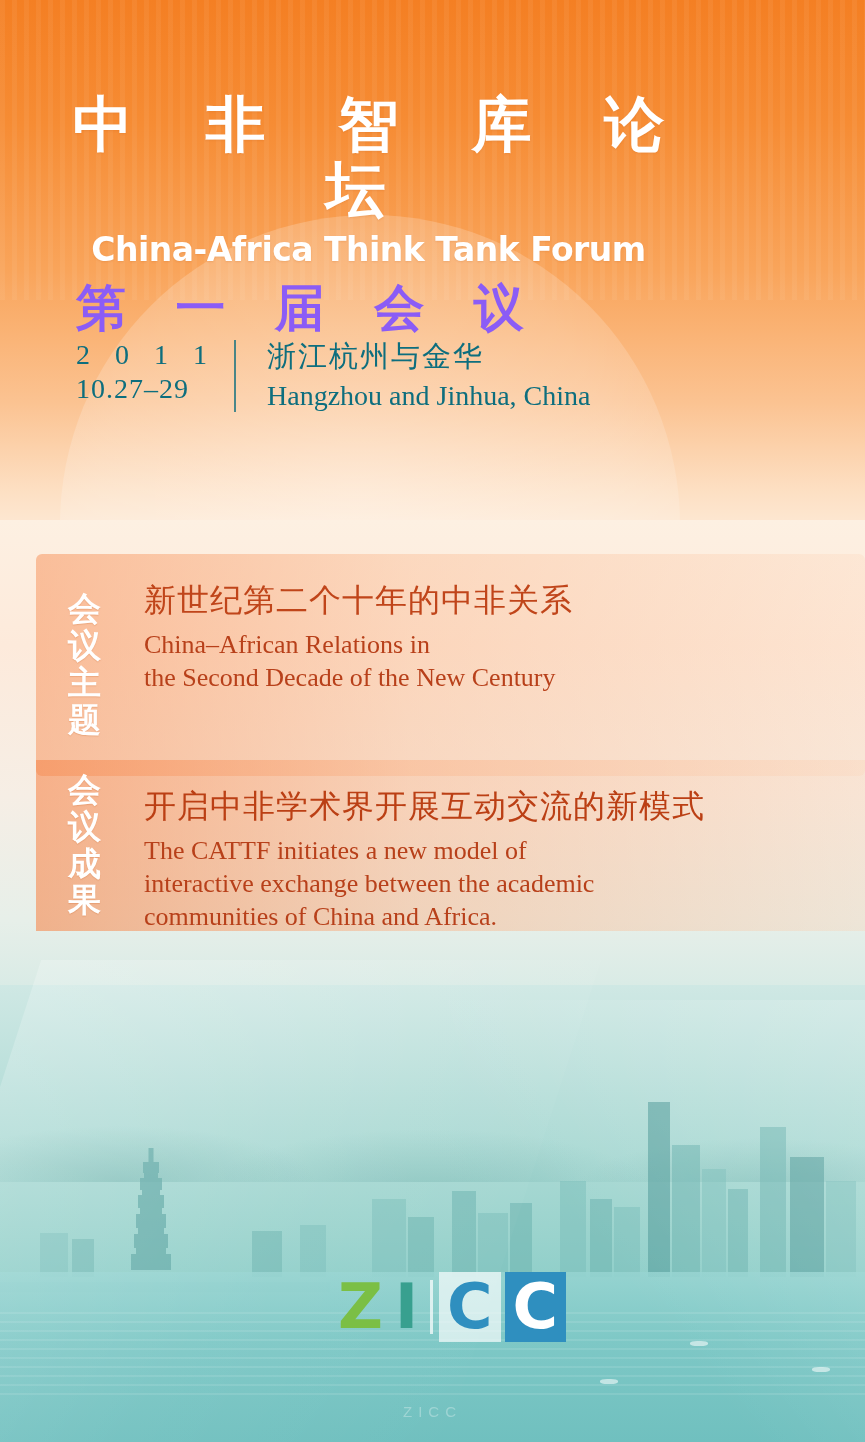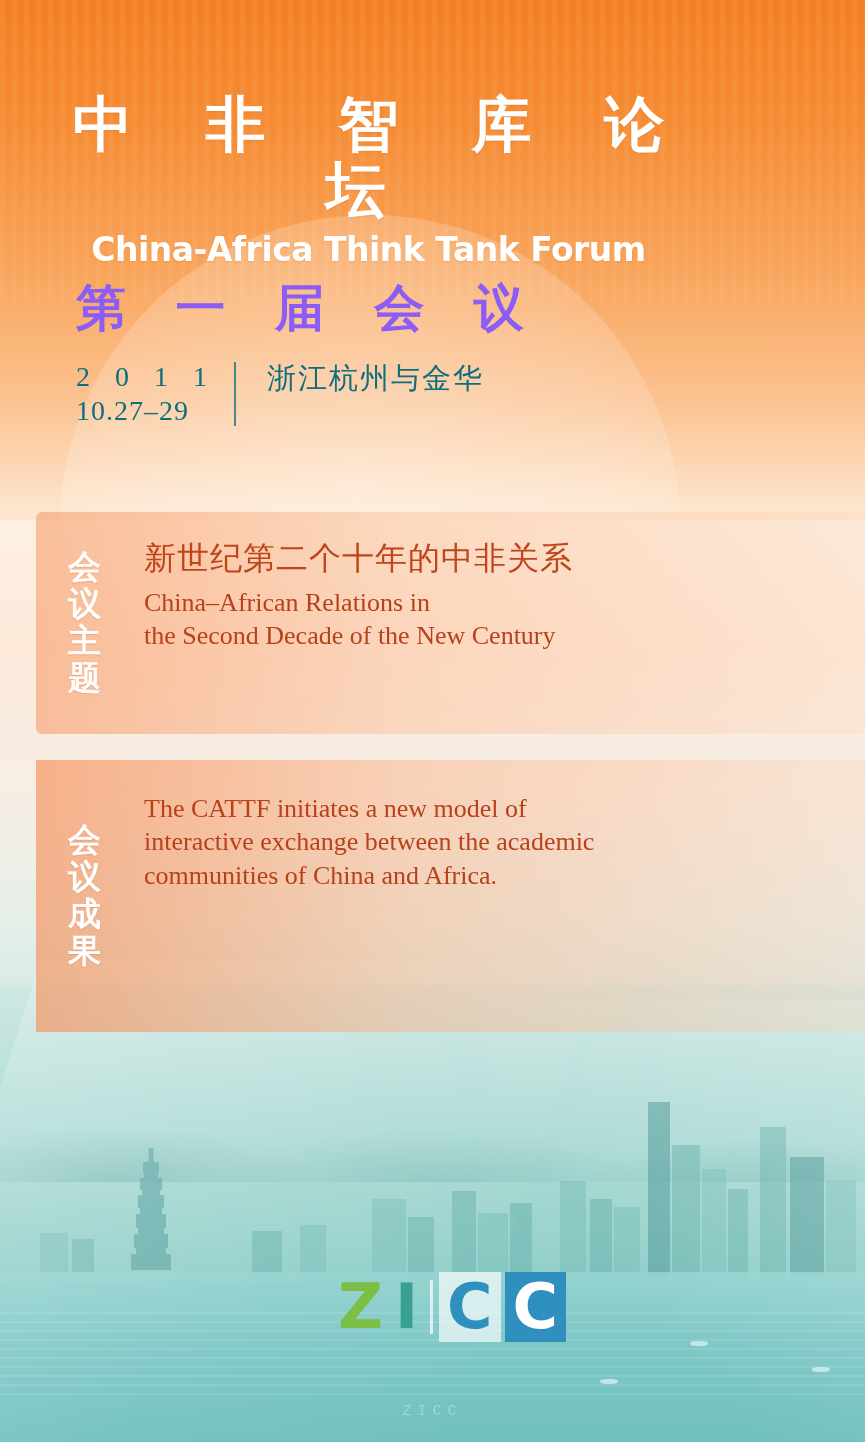--- a/index.html
+++ b/index.html
@@ -120,21 +120,20 @@
   }
   .meet-en{
     font-family:"Liberation Serif", serif;
     font-weight:bold;
     font-size:44px;
     color:#0d6e7e;
     margin-top:6px;
     letter-spacing:0.5px;
   }
   .datebox{
-    margin-top:22px;
     display:flex;
     align-items:stretch;
   }
   .date-col{
     font-family:"Liberation Serif", serif;
     color:#0d6e7e;
     padding-right:18px;
     text-align:left;
   }
   .date-year{ font-size:28px; letter-spacing:9px; line-height:1.2; }
@@ -147,22 +146,22 @@
   }
   .place-cn{ font-family:"DejaVu Sans", sans-serif; font-size:29px; line-height:1.25; letter-spacing:2px;}
   .place-en{ font-size:28px; line-height:1.3; margin-top:4px; }
 
   
   .panel{
     position:absolute; left:36px; width:829px;
     background:linear-gradient(90deg, rgba(247,150,96,0.55) 0%, rgba(250,186,145,0.42) 45%, rgba(252,214,187,0.30) 100%);
     display:flex;
   }
-  .panel.p1{ top:512px; height:222px;border-radius:6px; }
-  .panel.p2{ top:760px; height:272px;
+  .panel.p1{ top:554px; height:222px;border-radius:6px; }
+  .panel.p2{ top:760px; height:171px;
     background:linear-gradient(90deg, rgba(246,139,82,0.62) 0%, rgba(250,176,132,0.46) 45%, rgba(252,208,178,0.32) 100%);
   }
   .panel-tag{
     width:76px;
     display:flex; flex-direction:column; align-items:center; justify-content:center;
     font-family:"DejaVu Sans", sans-serif;
     font-weight:bold;
     font-size:33px;
     line-height:1.12;
     color:#ffffff;
@@ -203,21 +202,21 @@
     padding:2px 6px;
   }
   .zl-z{ color:#7bbf45; }
   .zl-i{ color:#38a08f; }
   .zl-c1{ color:#2f8fbf; background:rgba(255,255,255,0.65); padding:4px 8px; }
   .zl-c2{ color:#ffffff; background:#2f8fbf; padding:4px 8px; margin-left:4px; }
   .zicc-sep{ width:3px; height:54px; background:rgba(255,255,255,0.7); margin:0 6px; }
   .watermark{
     position:absolute; left:0; bottom:22px; width:865px;
     text-align:center;
-    font-family:Liberation Mono, monospace;
+    font-family:Liberation Sans, sans-serif;
     font-size:15px;
     letter-spacing:6px;
     color:rgba(255,255,255,0.30);
   }
 </style>
 </head>
 <body>
 
 <div class="poster">
 
@@ -284,36 +283,38 @@
   <div class="meet">
     <div class="meet-cn">第 一 届 会 议</div>
     <div class="datebox">
       <div class="date-col">
         <div class="date-year">2 0 1 1</div>
         <div class="date-day">10.27–29</div>
       </div>
       <div class="date-sep"></div>
       <div class="place-col">
         <div class="place-cn">浙江杭州与金华</div>
+        <div class="place-en">Hangzhou and Jinhua, China</div>
       </div>
     </div>
   </div>
 
   <div class="panel p1">
     <div class="panel-tag">会议主题</div>
     <div class="panel-body">
       <div class="p-cn">新世纪第二个十年的中非关系</div>
       <div class="p-en" style="white-space:pre-line;">China–African Relations in
 the Second Decade of the New Century</div>
     </div>
   </div>
 
   <div class="panel p2">
     <div class="panel-tag">会议成果</div>
     <div class="panel-body">
+      <div class="p-cn">开启中非学术界开展互动交流的新模式</div>
       <div class="p-en" style="white-space:pre-line;">The CATTF initiates a new model of
 interactive exchange between the academic
 communities of China and Africa.</div>
     </div>
   </div>
 
   <div class="zicc">
     <div class="zicc-letter zl-z">Z</div>
     <div class="zicc-letter zl-i">I</div>
     <div class="zicc-sep"></div>

